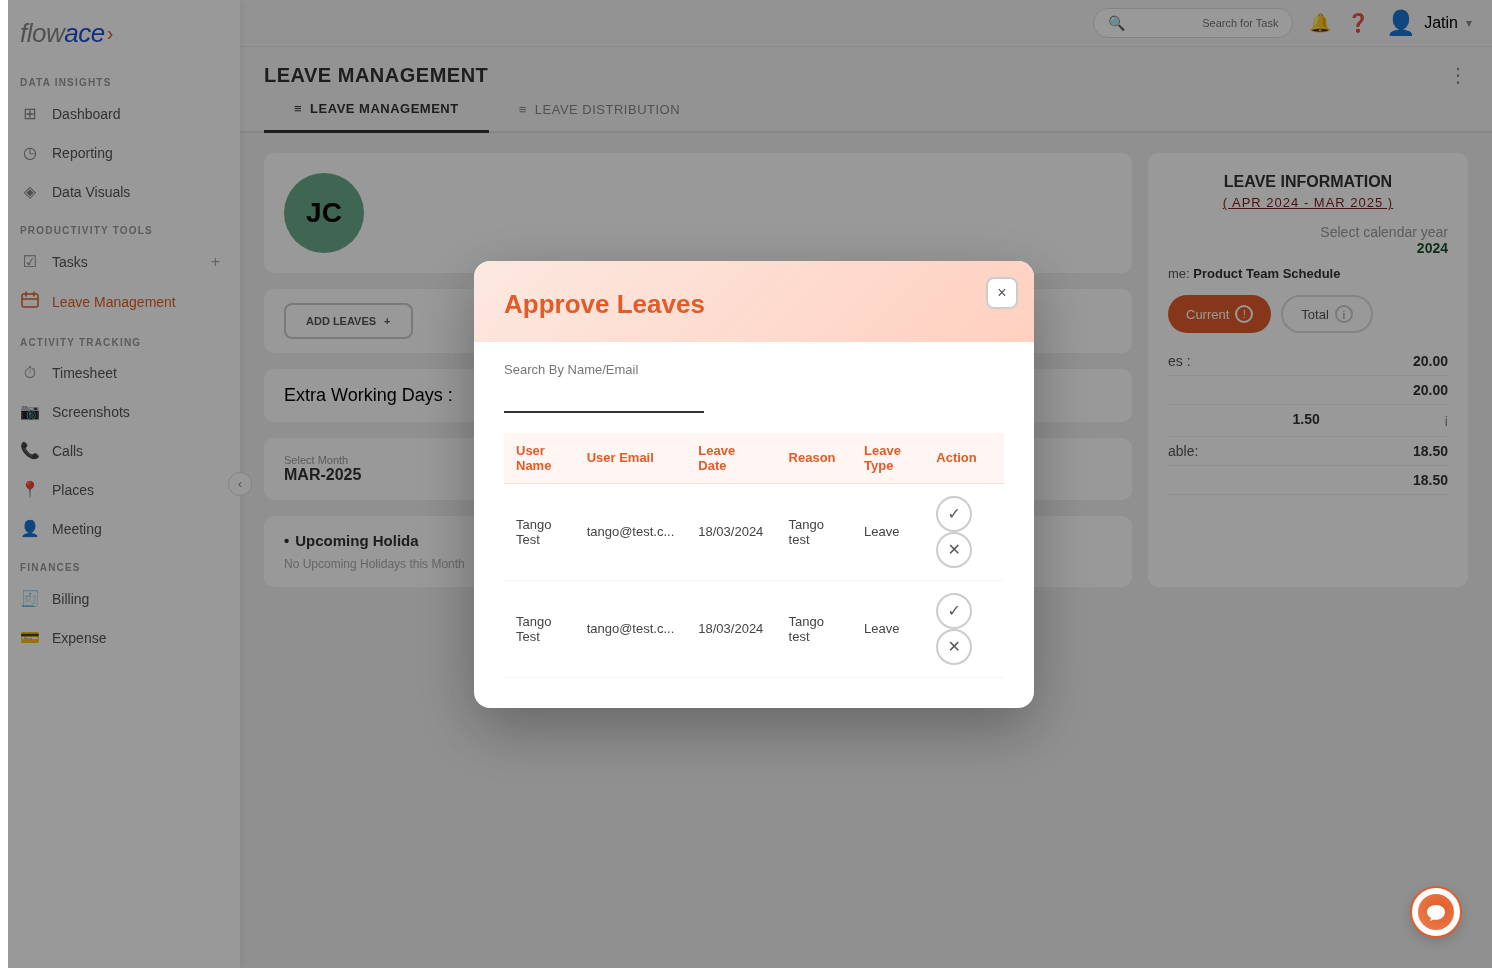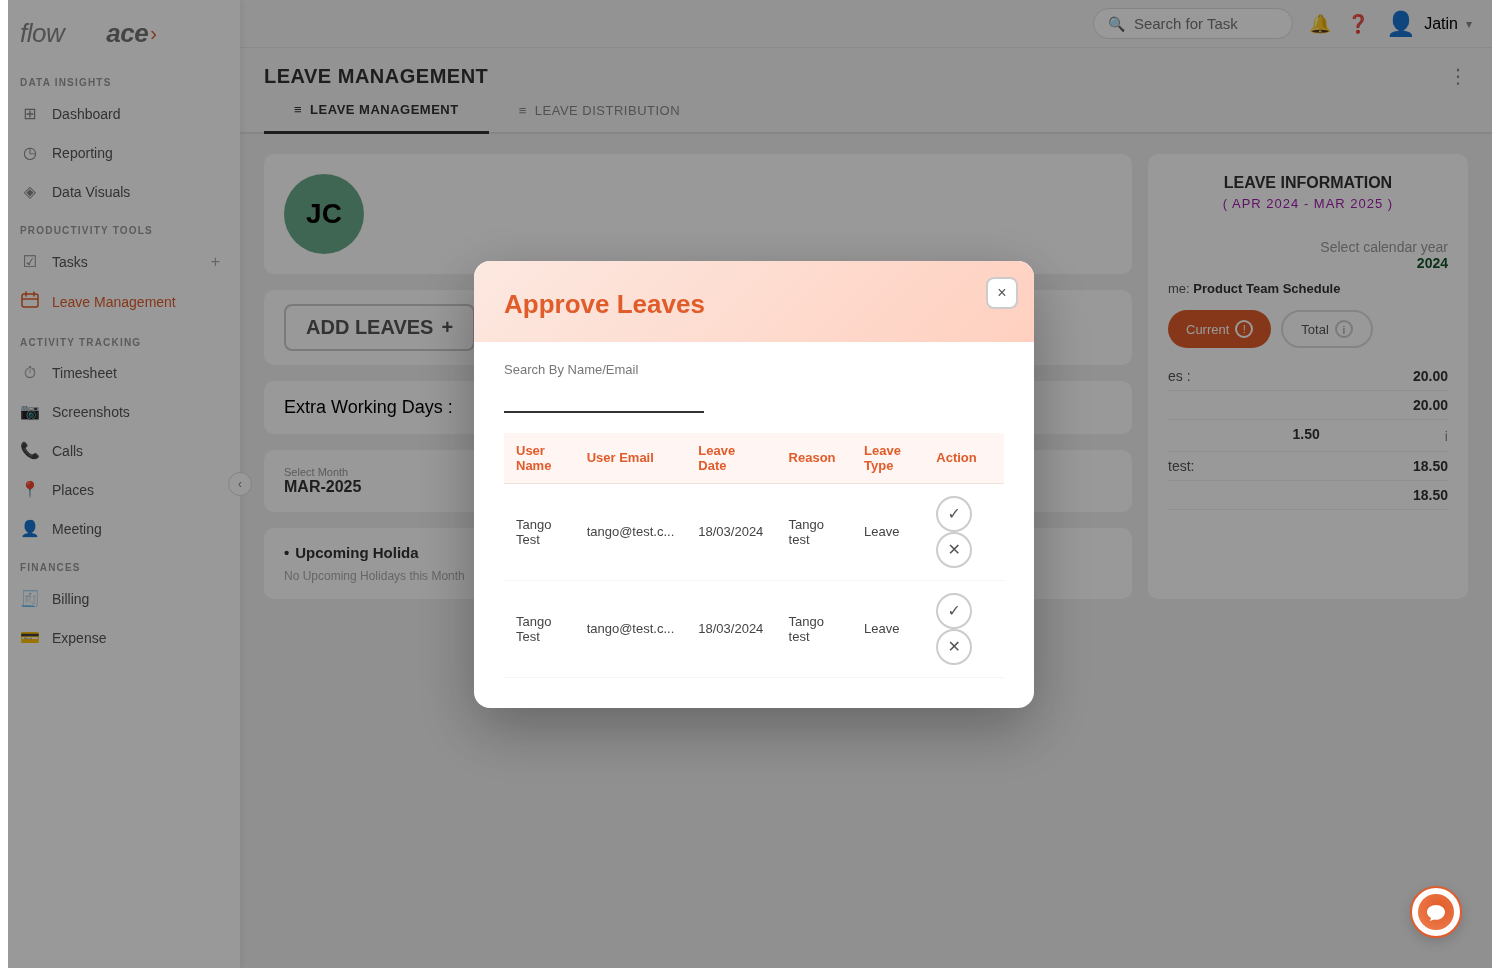--- a/index.html
+++ b/index.html
@@ -80,24 +80,25 @@
       background: #fff;
       border: 1px solid #ddd;
       border-radius: 20px;
       padding: 6px 14px;
       gap: 8px;
       width: 200px;
     }
     .search-box input {
       border: none;
       outline: none;
-      font-size: 15px;
+      font-size: 11px;
       color: #555;
       width: 100%;
       background: transparent;
+      text-align: right;
     }
     .topbar-icon { color: #888; font-size: 18px; cursor: pointer; }
     .user-info { display: flex; align-items: center; gap: 8px; cursor: pointer; }
 
     
     .page-header {
       background: #f5f5f5;
       padding: 16px 24px 0;
       display: flex;
       align-items: center;
@@ -170,21 +171,21 @@
       grid-template-columns: 1fr 320px;
       gap: 16px;
     }
 
     .leave-info-panel {
       background: #fff;
       border-radius: 10px;
       padding: 20px;
     }
     .leave-info-title { font-size: 16px; font-weight: 700; color: #333; text-align: center; margin-bottom: 4px; }
-    .leave-info-period { font-size: 13px; color: #a21caf; text-align: center; margin-bottom: 28px; letter-spacing: 1px; }
+    .leave-info-period { font-size: 13px; color: #7f1d1d; text-align: center; margin-bottom: 14px; letter-spacing: 1px; text-decoration: underline; }
     .leave-info-year-select { text-align: right; font-size: 14px; color: #999; }
     .leave-info-year { font-size: 14px; color: #14532d; font-weight: 600; text-align: right; margin-bottom: 10px; }
 
     .current-total-btns {
       display: flex; gap: 10px; margin-bottom: 14px;
     }
     .btn-current {
       background: #e05c2a; color: #fff; border: none; border-radius: 20px;
       padding: 8px 18px; font-size: 13px; cursor: pointer; display: flex; align-items: center; gap: 6px;
     }
@@ -202,21 +203,21 @@
 
     
     .month-card { background: #fff; border-radius: 10px; padding: 16px 20px; margin-bottom: 16px; }
     .month-label { font-size: 11px; color: #999; }
     .month-val { font-size: 16px; font-weight: 700; color: #333; }
 
     
     .add-leaves-btn {
       display: flex; align-items: center; gap: 8px;
       border: 2px solid #ccc; border-radius: 8px; padding: 10px 20px;
-      background: #fff; cursor: pointer; font-size: 20px; font-weight: 600; color: #555;
+      background: #fff; cursor: pointer; font-size: 11px; font-weight: 600; color: #555;
     }
 
     
     .upcoming-card { background: #fff; border-radius: 10px; padding: 16px 20px; }
     .upcoming-title { font-size: 15px; font-weight: 700; color: #333; display: flex; align-items: center; gap: 6px; }
     .upcoming-subtitle { font-size: 12px; color: #aaa; margin-top: 8px; }
 
     
     .modal-overlay {
       position: fixed;
@@ -348,21 +349,21 @@
       background: radial-gradient(circle at 60% 40%, #e05c2a, #f08050);
       display: flex; align-items: center; justify-content: center;
     }
   </style>
 </head>
 <body>
 
 <div class="sidebar" style="position:relative;">
   <div class="sidebar-logo">
     <span class="logo-text">
-      <span style="font-style:italic; color:#888; font-weight:300;">flow</span><span style="color:#737373; font-weight:700; font-style:italic;margin-left:42px;">ace</span>
+      <span style="font-style:italic; color:#888; font-weight:300;">flow</span><span style="color:#1d4ed8; font-weight:400; font-style:italic;">ace</span>
     </span>
     <span style="color:#e05c2a; font-size:20px; margin-left:2px;">›</span>
   </div>
 
   <div class="sidebar-section-label">DATA INSIGHTS</div>
   <div class="sidebar-item">
     <span class="sidebar-icon">⊞</span>
     <span>Dashboard</span>
   </div>
   <div class="sidebar-item">
@@ -525,21 +526,21 @@
         <div class="leave-stat">
           <span></span>
           <span class="leave-stat-val">20.00</span>
         </div>
         <div class="leave-stat">
           <span></span>
           <span class="leave-stat-val">1.50</span>
           <span style="color:#888; font-size:14px;">ℹ</span>
         </div>
         <div class="leave-stat">
-          <span>test:</span>
+          <span>able:</span>
           <span class="leave-stat-val">18.50</span>
         </div>
         <div class="leave-stat">
           <span></span>
           <span class="leave-stat-val">18.50</span>
         </div>
       </div>
     </div>
   </div>
 </div>

